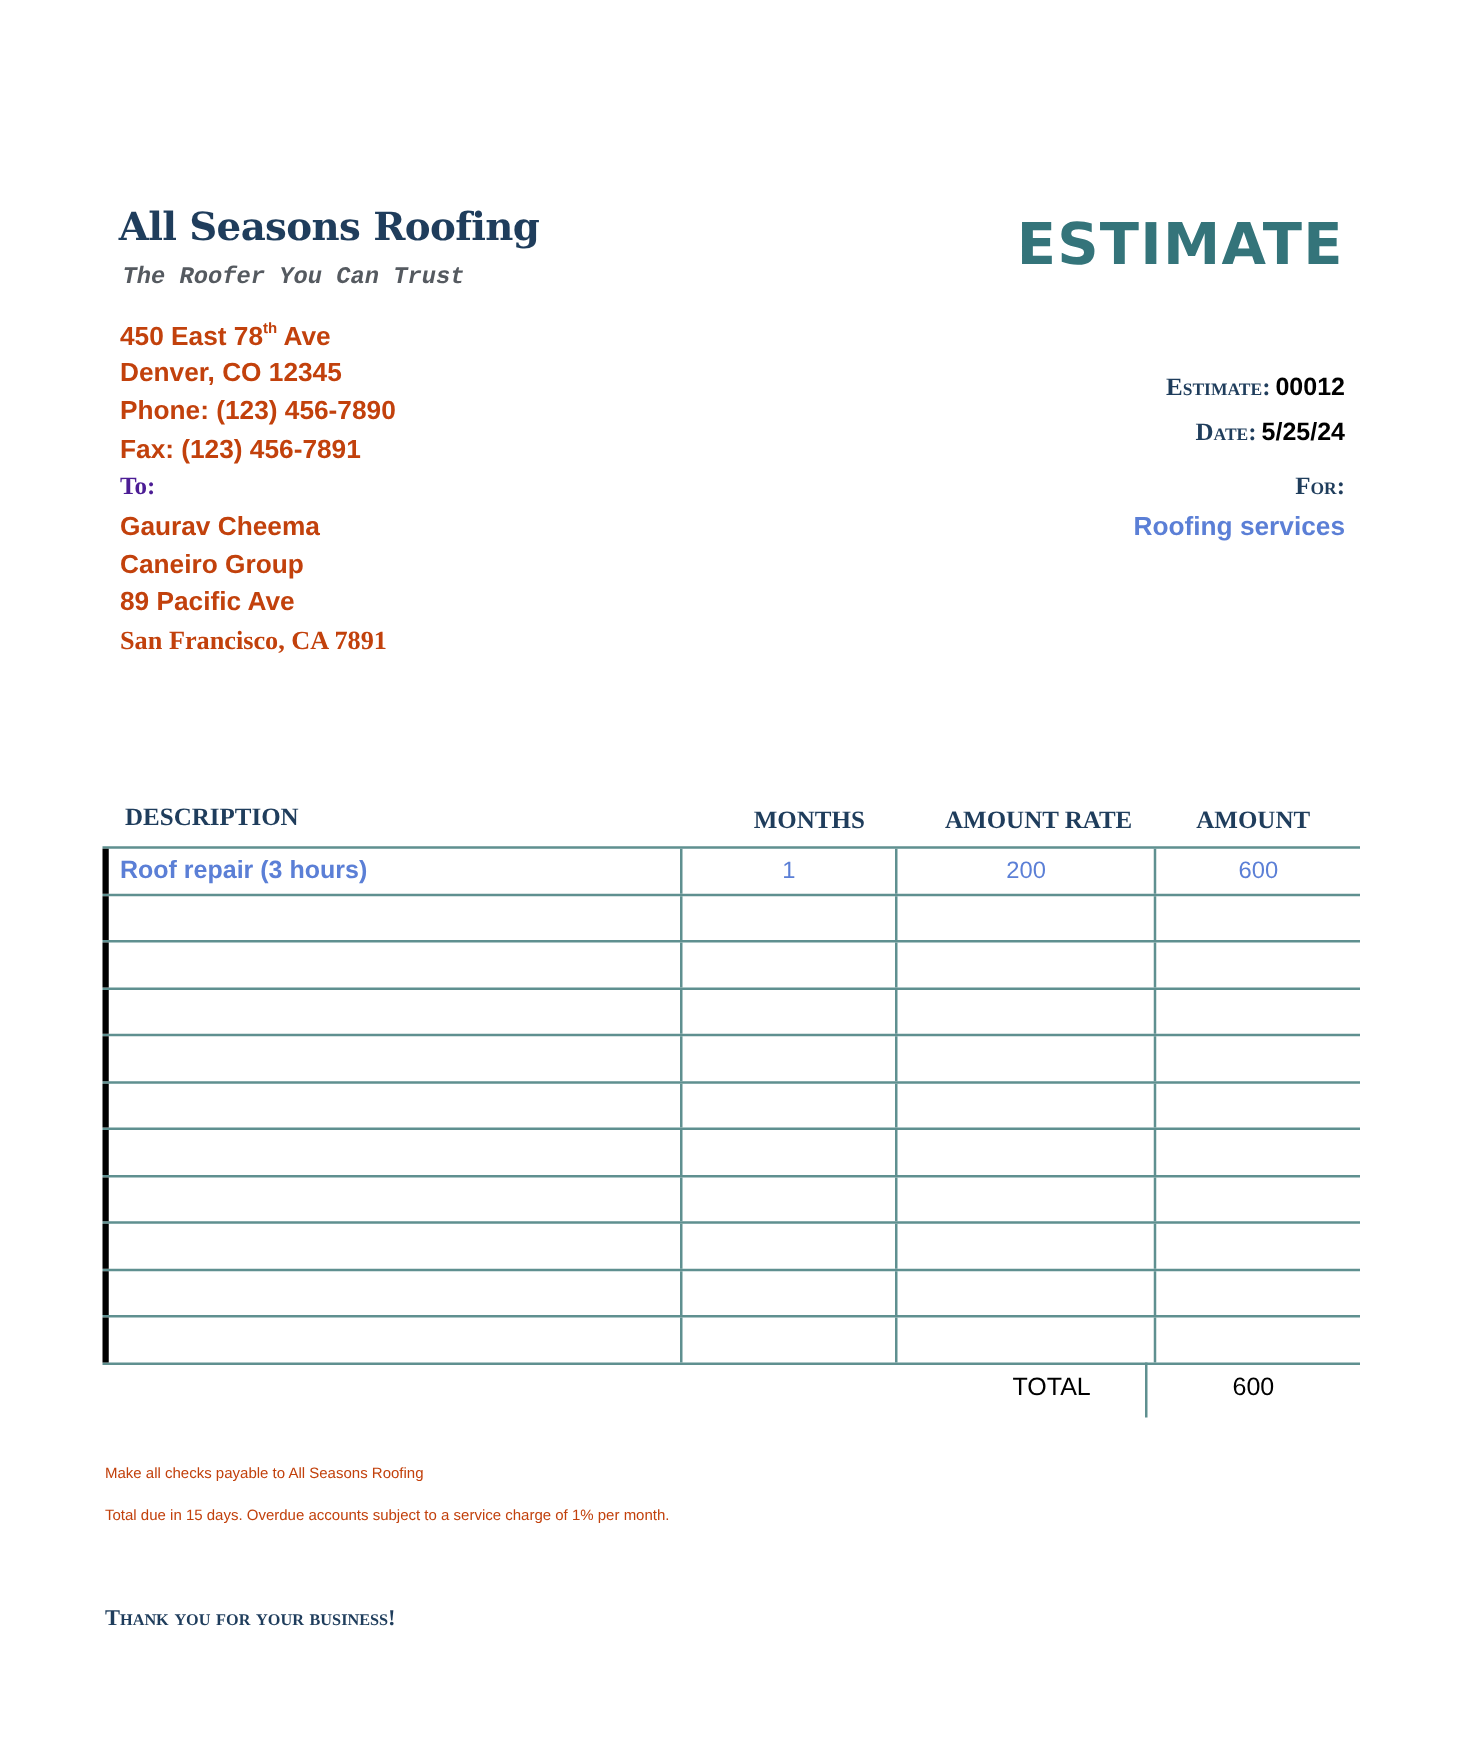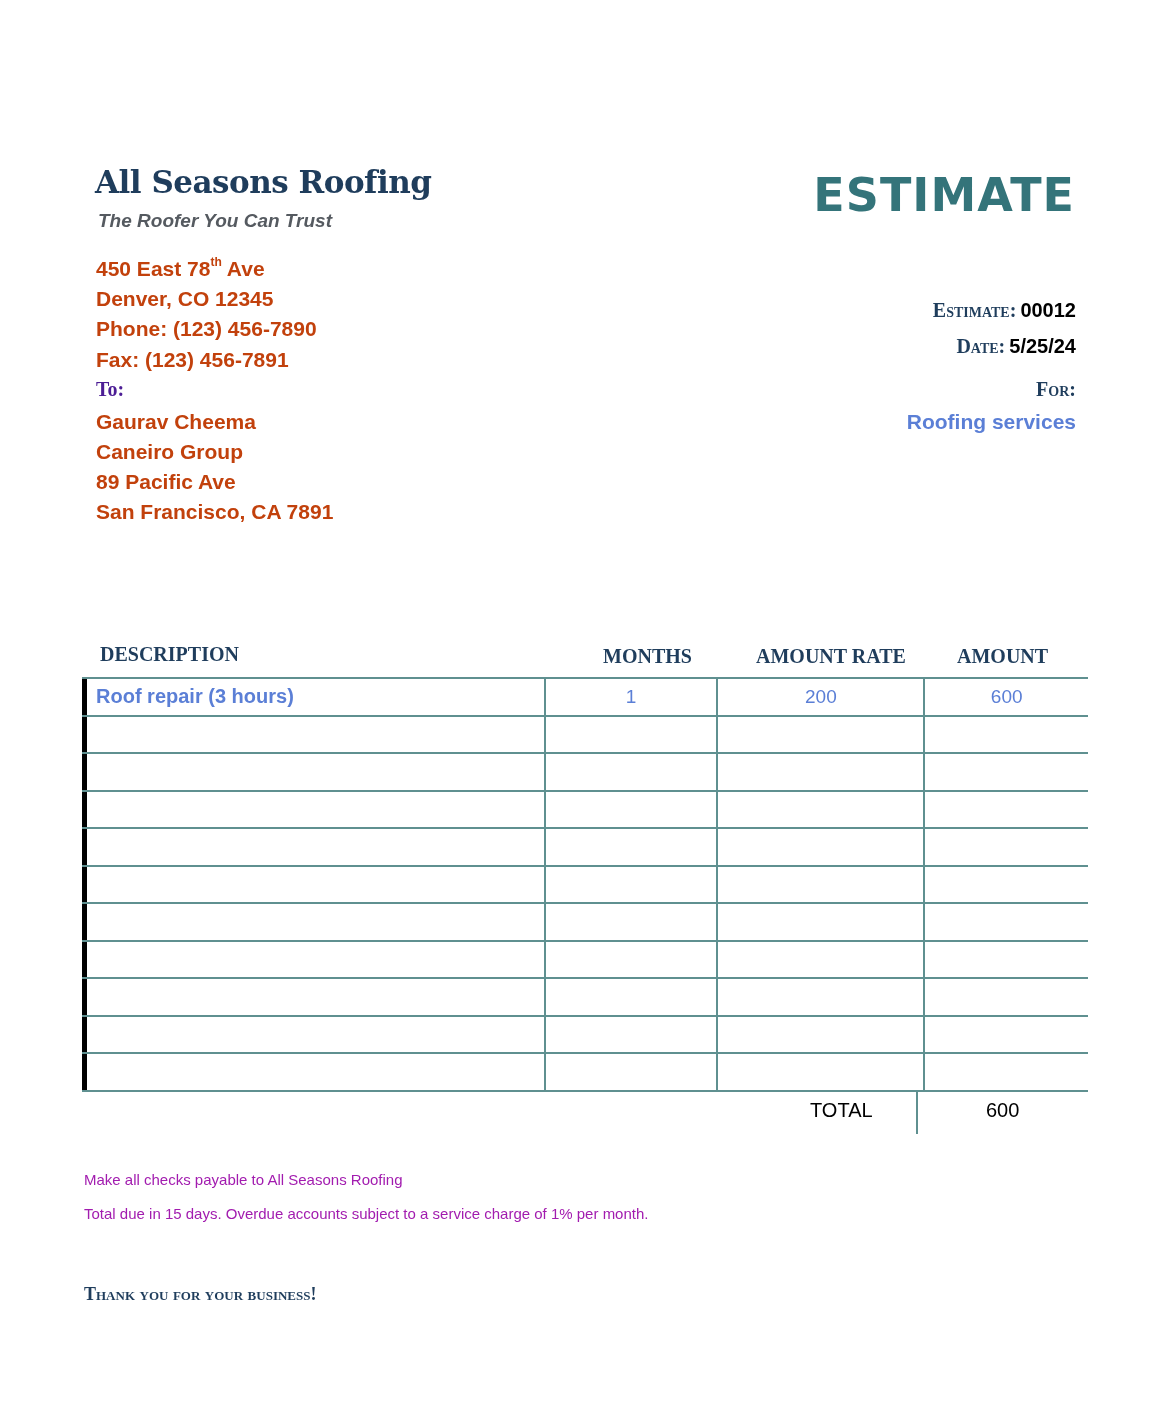--- a/index.html
+++ b/index.html
@@ -5,21 +5,21 @@
     html, body { margin: 0; padding: 0; background: #ffffff; }
     body { width: 1168px; height: 1410px; position: relative; overflow: hidden; }
     .abs { position: absolute; }
     .company-name {
       left: 95px; top: 164px;
       font-family: "DejaVu Serif", serif; font-weight: bold; font-size: 31px;
       color: #1f3d5c; letter-spacing: -0.5px; white-space: nowrap;
     }
     .tagline {
       left: 98px; top: 210px;
-      font-family: Liberation Sans, sans-serif; font-weight: bold; font-style: italic;
+      font-family: Liberation Mono, monospace; font-weight: bold; font-style: italic;
       font-size: 19px; color: #555a60; white-space: nowrap;
     }
     .blue-line {
       font-family: "Liberation Sans", sans-serif; font-weight: bold; font-size: 21px;
       color: #c2410c; white-space: nowrap; left: 96px;
     }
     .blue-line sup { font-size: 12px; position: relative; top: -2px; }
     .to-label {
       left: 96px; top: 378px;
       font-family: "Liberation Serif", serif; font-weight: bold; font-size: 20px; color: #4c1d95;
@@ -70,21 +70,21 @@
     }
     .total-divider {
       left: 916px; top: 1090px; width: 2px; height: 44px; background: #5f9090;
     }
     .total-value {
       left: 986px; top: 1099px;
       font-family: "Liberation Sans", sans-serif; font-size: 20px; color: #000;
     }
     .note {
       left: 84px;
-      font-family: "Liberation Sans", sans-serif; font-size: 15px; color: #a21caf; white-space: nowrap;
+      font-family: "Liberation Sans", sans-serif; font-size: 12px; color: #c2410c; white-space: nowrap;
     }
     .thanks {
       left: 84px; top: 1284px;
       font-family: "Liberation Serif", serif; font-weight: bold; font-size: 18px;
       color: #1f3d5c; font-variant: small-caps; white-space: nowrap;
     }
   </style>
 </head>
 <body>
 
@@ -93,21 +93,21 @@
 
 <div class="abs blue-line" style="top:257px;"><span>450 East 78</span><sup>th</sup><span> Ave</span></div>
 <div class="abs blue-line" style="top:287px;">Denver, CO 12345</div>
 <div class="abs blue-line" style="top:317px;">Phone: (123) 456-7890</div>
 <div class="abs blue-line" style="top:348px;">Fax: (123) 456-7891</div>
 
 <div class="abs to-label">To:</div>
 <div class="abs blue-line" style="top:410px;">Gaurav Cheema</div>
 <div class="abs blue-line" style="top:440px;">Caneiro Group</div>
 <div class="abs blue-line" style="top:470px;">89 Pacific Ave</div>
-<div class="abs blue-line" style="top:500px;">San Francisco, CA 7891</div>
+<div class="abs blue-line" style="top:500px;font-family:Liberation Serif, serif;">San Francisco, CA 7891</div>
 
 <div class="abs title-estimate">ESTIMATE</div>
 
 <div class="abs meta-row" style="top:299px;">
   <span class="meta-label">Estimate:</span>
   <span class="meta-value">00012</span>
 </div>
 <div class="abs meta-row" style="top:335px;">
   <span class="meta-label">Date:</span>
   <span class="meta-value">5/25/24</span>

